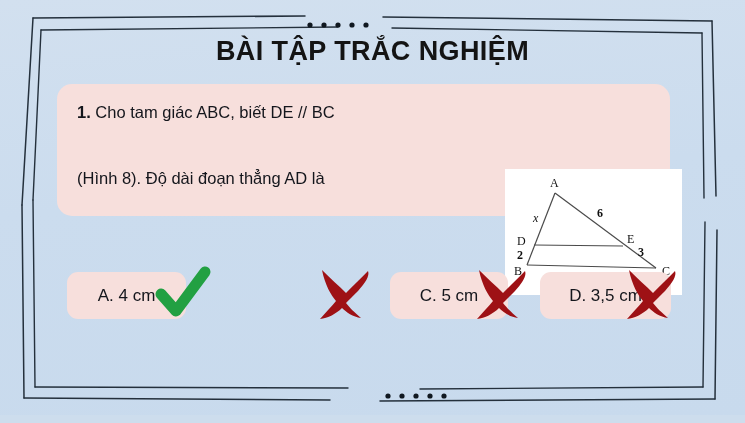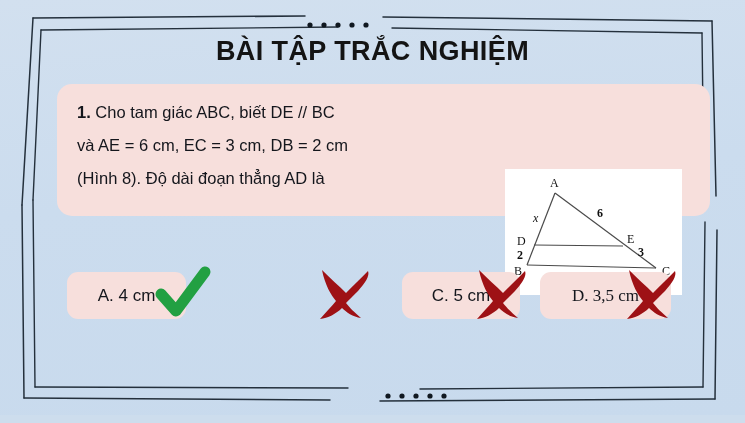--- a/index.html
+++ b/index.html
@@ -44,21 +44,20 @@
 
   
   .question-panel {
     position: absolute;
     left: 57px;
     top: 84px;
     width: 613px;
     height: 132px;
     background: #f7dfdc;
     border-radius: 15px;
-    padding-left: 40px;
   }
   .question-text {
     position: absolute;
     left: 20px;
     top: 12px;
     width: 372px;
     font-size: 16.5px;
     line-height: 33px;
     color: #14161c;
   }
@@ -90,22 +89,22 @@
     align-items: center;
     justify-content: center;
   }
   .option-label {
     font-size: 17px;
     color: #14161c;
     white-space: nowrap;
   }
   .opt-a { left: 67px;  width: 119px; }
   .opt-b { left: 230px; width: 118px; }
-  .opt-c { left: 390px; width: 118px; margin-left: 12px; }
-  .opt-d { left: 540px; width: 131px; font-family: Liberation Serif, serif; }
+  .opt-c { left: 390px; width: 118px; }
+  .opt-d { left: 540px; width: 131px; }
 
   .mark {
     position: absolute;
     top: 262px;
     width: 62px;
     height: 62px;
     pointer-events: none;
   }
   .mark-a { left: 152px; }
   .mark-b { left: 313px; }
@@ -157,21 +156,21 @@
       <circle cx="444" cy="396" r="2.6"></circle>
     </g>
   </svg>
 
   <div class="title">BÀI TẬP TRẮC NGHIỆM</div>
 
   <div class="question-panel">
     <div class="question-text">
       <span class="qnum">1.</span>
       <span>Cho tam giác ABC, biết DE // BC</span><br>
-      <span>và AE = 6 cm, EC = 3 cm, DB = 2 cm</span><br>
+      <br>
       <span>(Hình 8). Độ dài đoạn thẳng AD là</span>
     </div>
 
     <div class="figure-box">
       <svg width="177" height="126" viewBox="0 0 177 126">
         <g stroke="#4a4a4a" stroke-width="1.2" fill="none">
 
           <path d="M50 24 L22 96"></path>
 
           <path d="M50 24 L151 99"></path>

